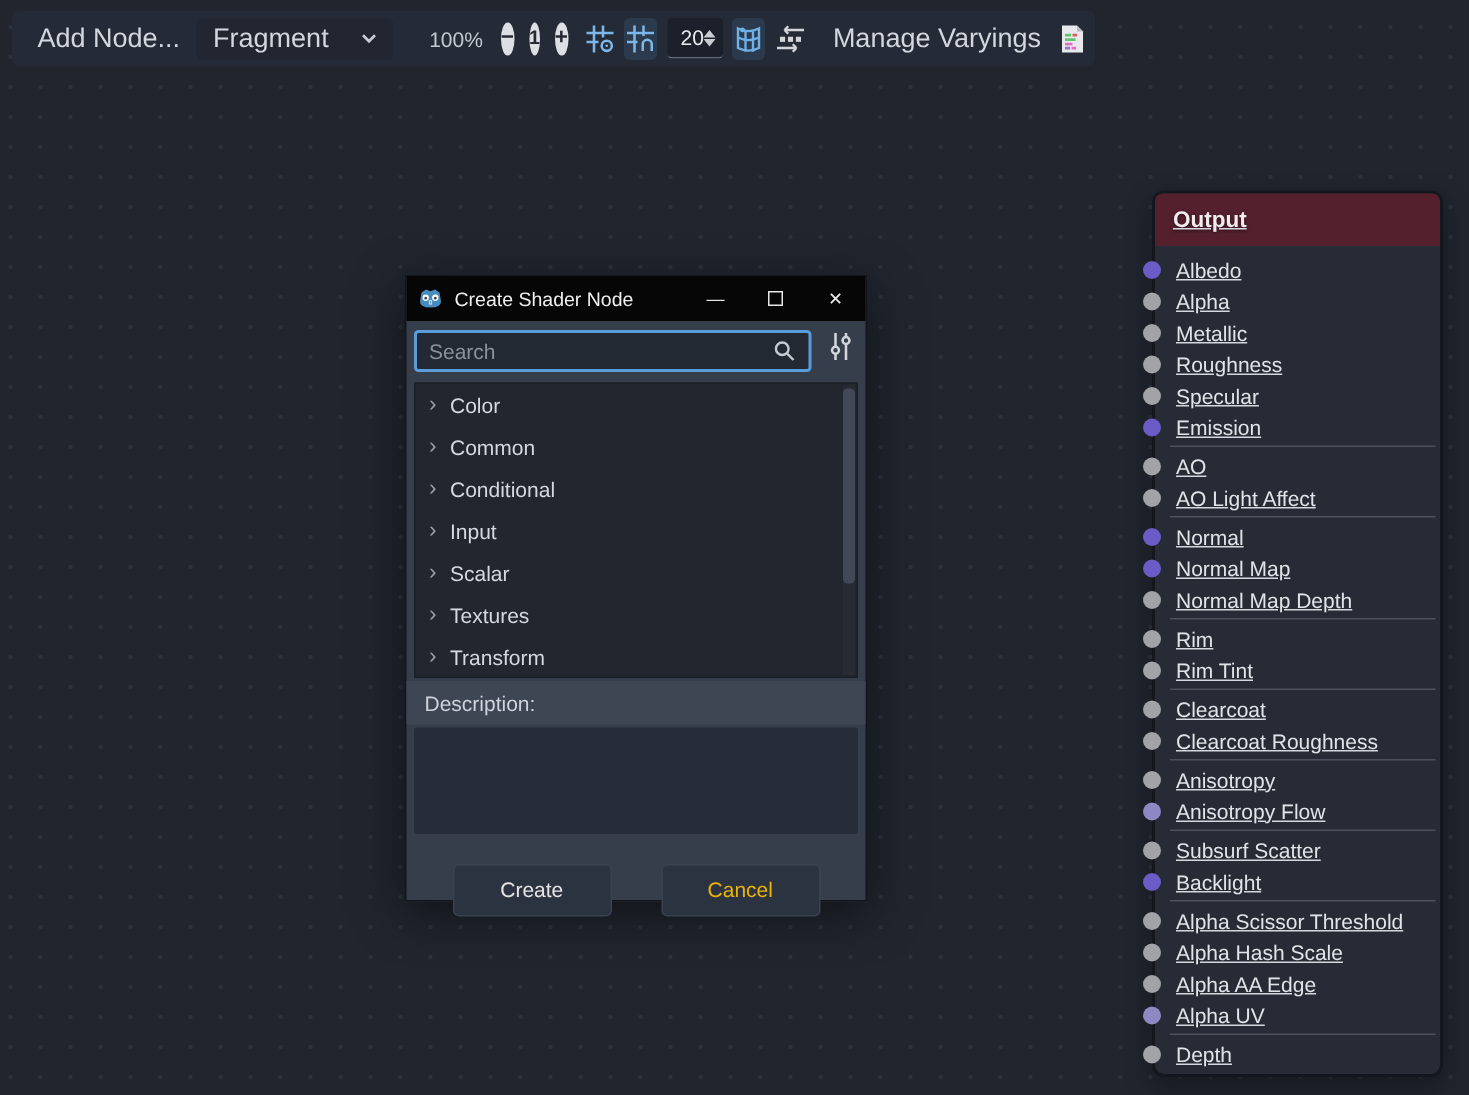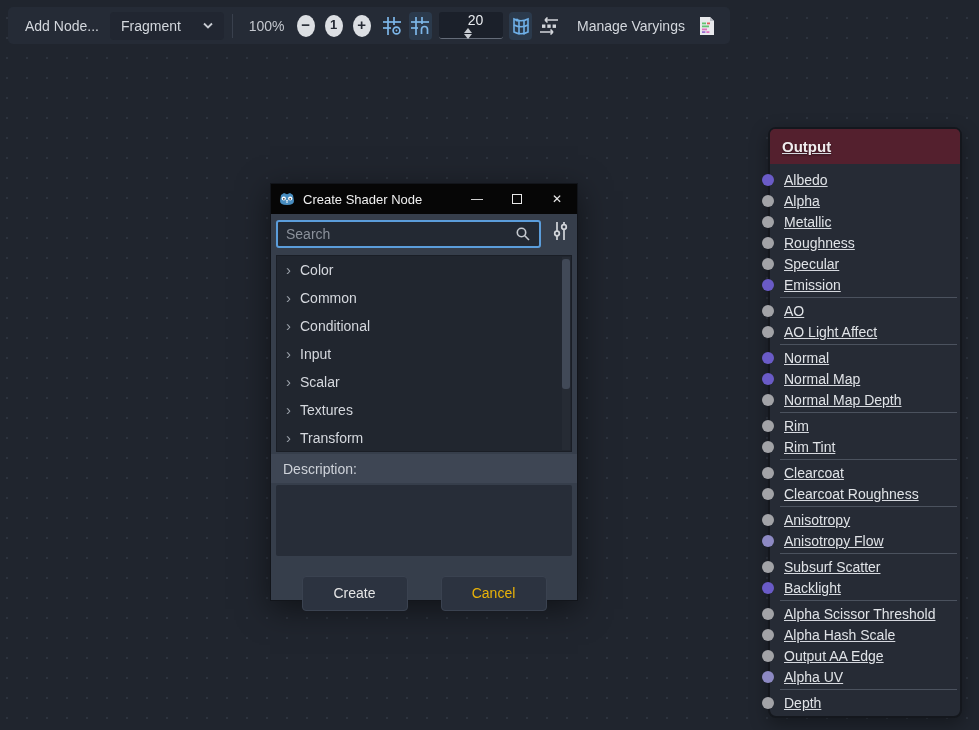--- a/index.html
+++ b/index.html
@@ -15,41 +15,41 @@
   }
 
   
   .toolbar {
     position:absolute; left:8px; top:7px; width:722px; height:37px;
     background:#252b36; border-radius:5px;
     display:flex; align-items:center; padding:0 6px;
   }
   .tb-btn {
     height:28px; display:flex; align-items:center; gap:7px;
-    padding:0 11px; border-radius:4px; color:#d3d7dd; font-size:14px;
+    padding:0 11px; border-radius:4px; color:#d3d7dd; font-size:18px;
     cursor:default; white-space:nowrap;text-align:center;
   }
   .tb-dropdown { background:#212631;gap:22px; }
   .tb-sep { width:1px; height:24px; background:#39404d; margin:0 8px; }
   .tb-zoomlabel { color:#c4c8cf; font-size:14px; margin:0 12px 0 8px; }
   .circle-btn {
     width:22px; height:22px; border-radius:50%; background:#dcdfe3;
     color:#242933; font-size:15px; font-weight:bold; line-height:20px;
     text-align:center; margin-right:10px; cursor:default;
   }
   .circle-btn.reset { font-size:13px; }
   .icon-btn {
     width:28px; height:28px; border-radius:4px;
     display:flex; align-items:center; justify-content:center; margin-right:5px;
   }
   .icon-btn.active { background:#2b3a4c; }
   .spinbox {
     position:relative; width:78px; height:27px; background:#1b202a;
     border-radius:3px; border-bottom:1px solid #646b78;
-    display:flex; align-items:center; margin:0 6px 0 2px;flex-direction:column;
+    display:flex; align-items:center; margin:0 6px 0 2px;
   }
   .spinbox .value { padding-left:9px; font-size:14px; color:#e8eaee; flex:1; }
   .spinbox .steppers {
     display:flex; flex-direction:column; align-items:center;
     padding-right:5px; gap:1px;
   }
   .spin-arrow { width:0; height:0; border-left:4px solid transparent; border-right:4px solid transparent; }
   .spin-up   { border-bottom:5px solid #c9cdd3; }
   .spin-down { border-top:5px solid #c9cdd3; }
 
@@ -395,21 +395,21 @@
         <div class="port-row">
           <span class="port-dot" style="background: rgb(162, 163, 167);"></span>
           <span class="port-label">Alpha Scissor Threshold</span>
         </div>
         <div class="port-row">
           <span class="port-dot" style="background: rgb(162, 163, 167);"></span>
           <span class="port-label">Alpha Hash Scale</span>
         </div>
         <div class="port-row">
           <span class="port-dot" style="background: rgb(162, 163, 167);"></span>
-          <span class="port-label">Output AA Edge</span>
+          <span class="port-label">Alpha AA Edge</span>
         </div>
         <div class="port-row">
           <span class="port-dot" style="background: rgb(141, 137, 195);"></span>
           <span class="port-label">Alpha UV</span>
         </div>
       </div>
       <div class="port-group">
         <div class="port-row">
           <span class="port-dot" style="background: rgb(162, 163, 167);"></span>
           <span class="port-label">Depth</span>

